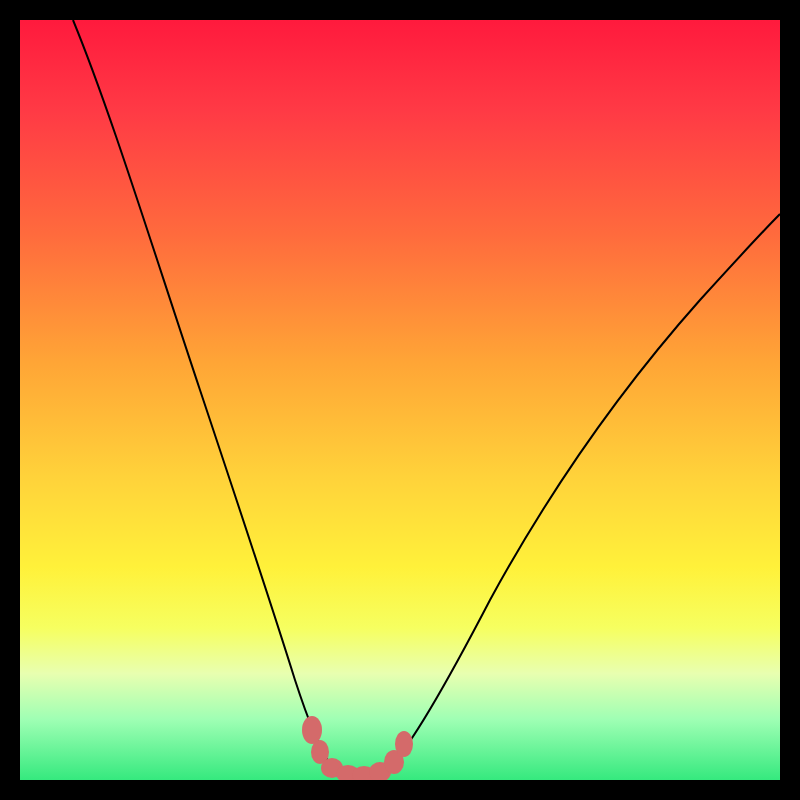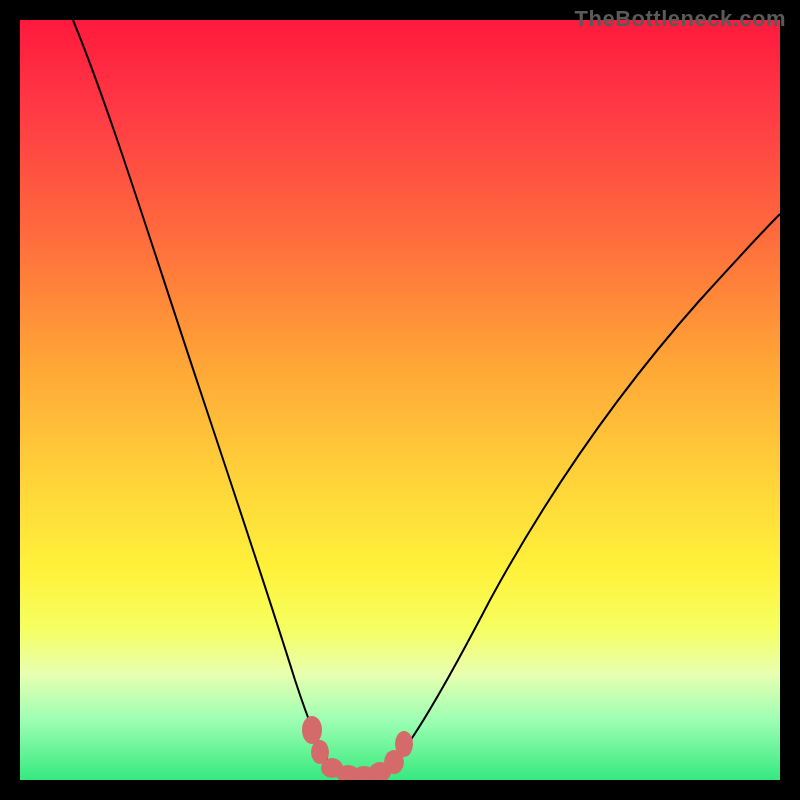--- a/index.html
+++ b/index.html
@@ -66,21 +66,20 @@
   }
   .blob-group .blob {
     fill: #d46a6a;
   }
 </style>
 </head>
 <body>
 
 <div class="frame">
 
-  <div class="watermark">TheBottleneck.com</div>
 
   <div class="plot-area"></div>
 
   <svg class="curve" viewBox="0 0 760 760" preserveAspectRatio="none">
 
     <path class="curve-path" d="M 53 0
          C 90 90, 130 220, 180 370
          C 220 490, 250 580, 275 660
          C 290 706, 300 730, 310 744
          C 318 752, 328 754, 340 754

